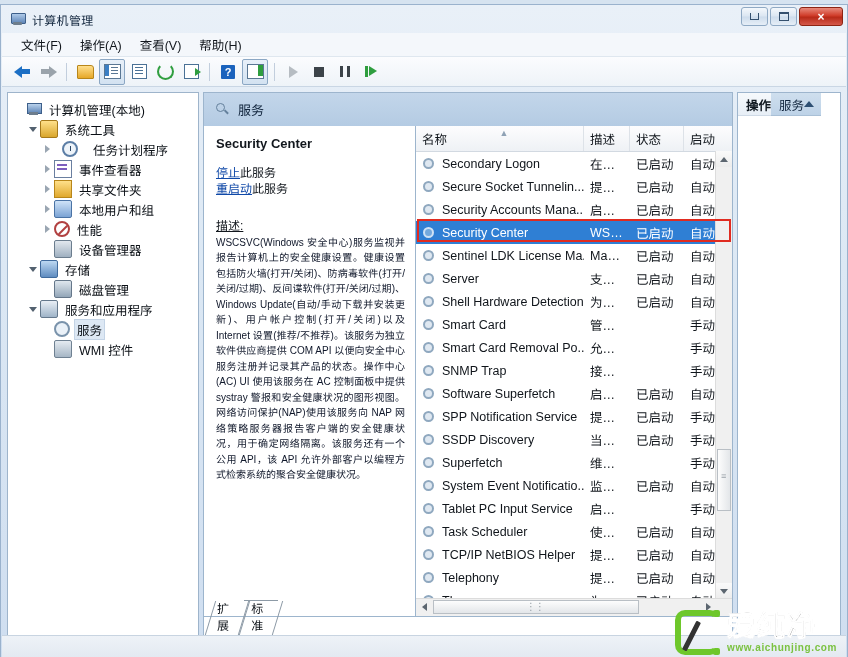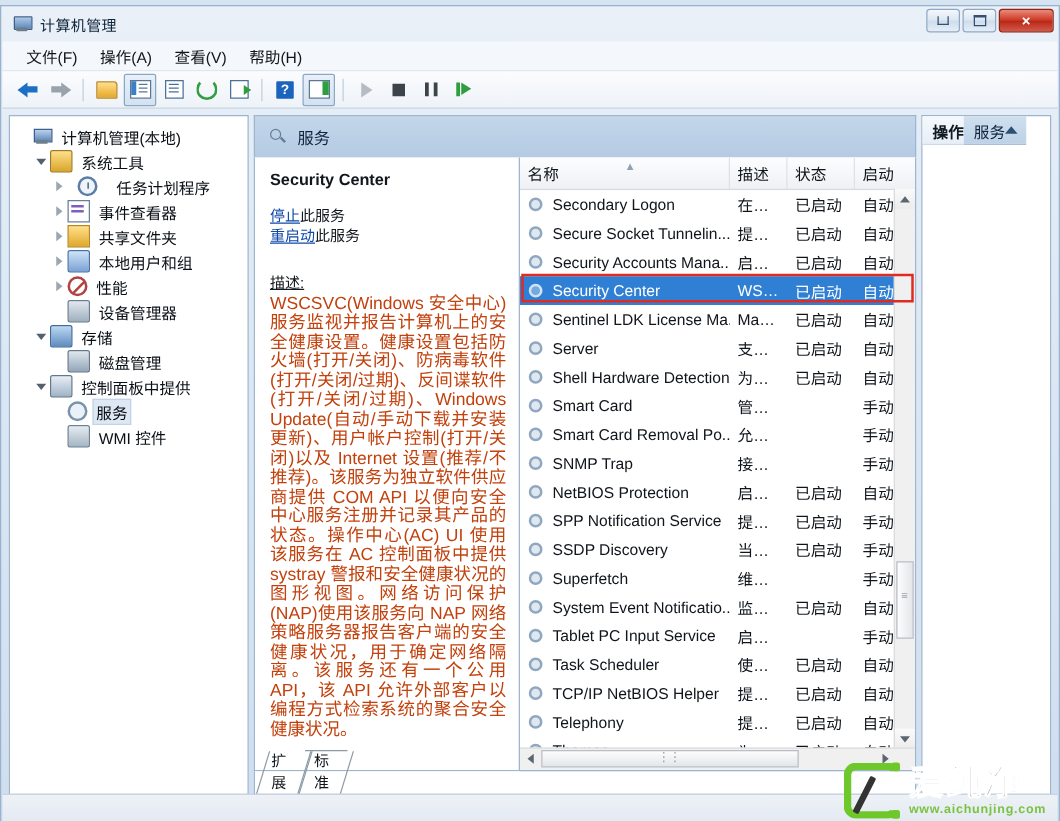--- a/index.html
+++ b/index.html
@@ -145,21 +145,21 @@
   
   .desc-pane{
     width:213px;flex:none;background:#fff;border:1px solid #9db5cd;border-top:none;
     padding:10px 10px 0 12px;box-sizing:border-box;overflow:hidden;
   }
   .desc-title{font-size:13px;font-weight:bold;color:#12171d;margin-bottom:14px;}
   .desc-link{color:#1049a8;text-decoration:none;font-size:12px;display:block;line-height:16px;}
   .desc-link u{text-decoration:underline;}
   .desc-links{margin-bottom:22px;}
   .desc-label{font-size:12px;color:#12171d;line-height:15.5px;text-decoration:underline;}
-  .desc-body{font-size:14px;color:#c2410c;line-height:15.5px;text-align:justify;}
+  .desc-body{font-size:10px;color:#0f172a;line-height:15.5px;text-align:justify;}
   
   .list-pane{
     flex:1;min-width:0;background:#fff;border:1px solid #9db5cd;border-top:none;border-left:none;
     display:flex;flex-direction:column;position:relative;overflow:hidden;
   }
   .list-head{
     height:25px;flex:none;display:flex;align-items:stretch;
     background:linear-gradient(180deg,#fdfdfe,#eef1f5);
     border-bottom:1px solid #d2d9e1;font-size:12.5px;color:#10151b;
   }
@@ -396,21 +396,21 @@
             <span class="tlabel">存储</span>
           </div>
           <div class="tnode" style="padding-left: 28px;">
             <span class="twist "></span>
             <span class="ticon disk"></span>
             <span class="tlabel">磁盘管理</span>
           </div>
           <div class="tnode" style="padding-left: 14px;">
             <span class="twist expanded"></span>
             <span class="ticon svcapp"></span>
-            <span class="tlabel">控制面板中提供</span>
+            <span class="tlabel">服务和应用程序</span>
           </div>
           <div class="tnode selected" style="padding-left: 28px;">
             <span class="twist "></span>
             <span class="ticon gear"></span>
             <span class="tlabel">服务</span>
           </div>
           <div class="tnode" style="padding-left: 28px;">
             <span class="twist "></span>
             <span class="ticon wmi"></span>
             <span class="tlabel">WMI 控件</span>
@@ -534,21 +534,21 @@
                   <span class="svc-ico"></span>
                   <span>SNMP Trap</span>
                 </div>
                 <div class="cell c-desc">接收...</div>
                 <div class="cell c-state"></div>
                 <div class="cell c-start">手动</div>
               </div>
               <div class="row">
                 <div class="cell c-name">
                   <span class="svc-ico"></span>
-                  <span>NetBIOS Protection</span>
+                  <span>Software Superfetch</span>
                 </div>
                 <div class="cell c-desc">启用 ...</div>
                 <div class="cell c-state">已启动</div>
                 <div class="cell c-start">自动</div>
               </div>
               <div class="row">
                 <div class="cell c-name">
                   <span class="svc-ico"></span>
                   <span>SPP Notification Service</span>
                 </div>

